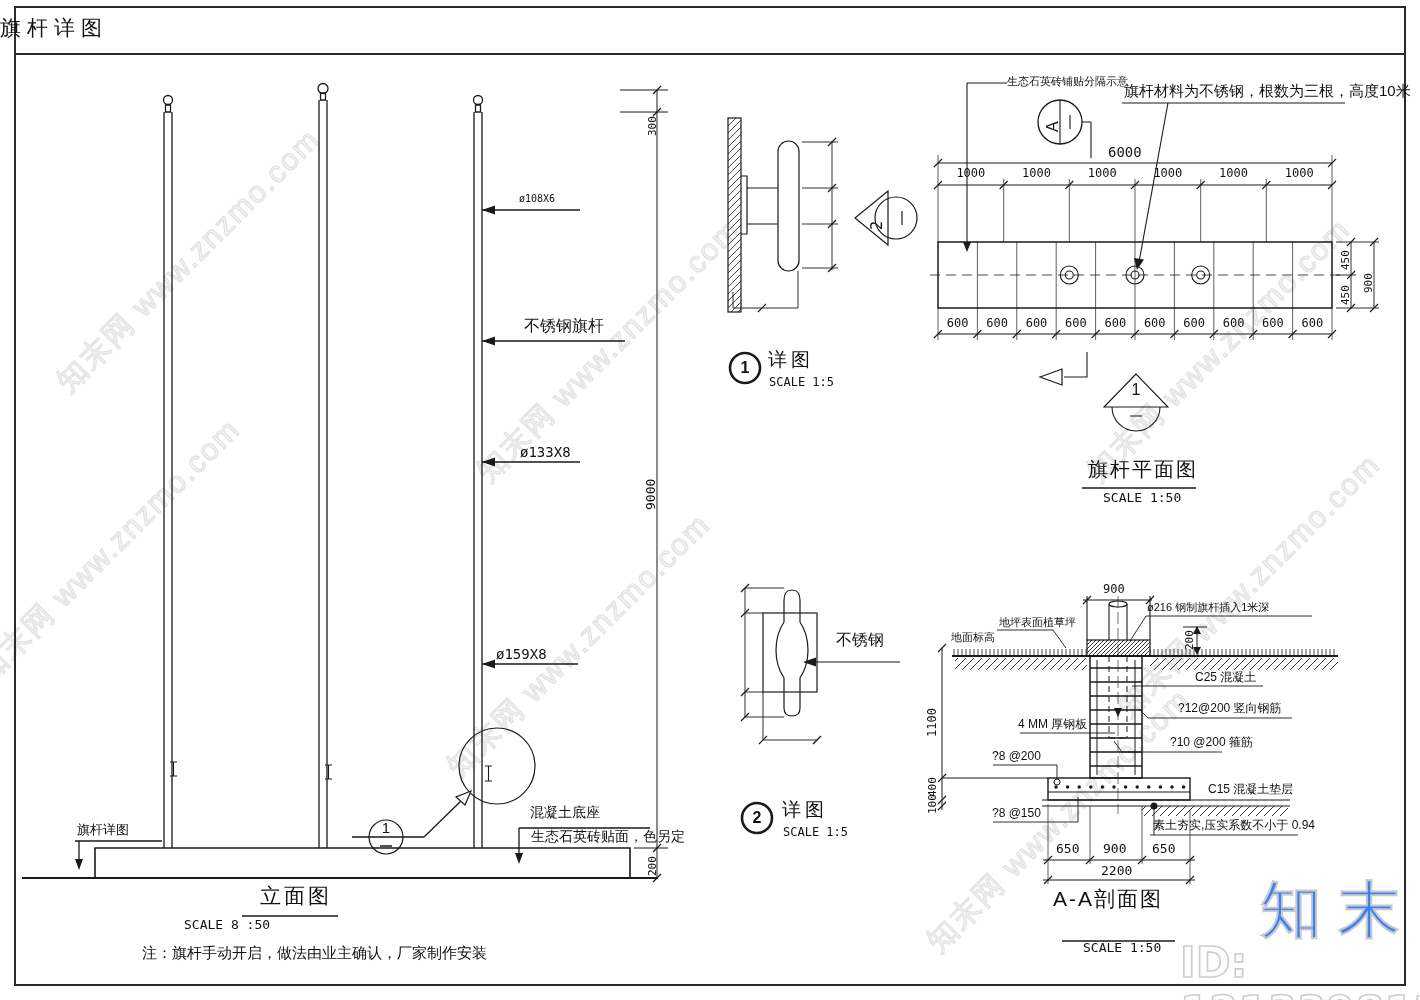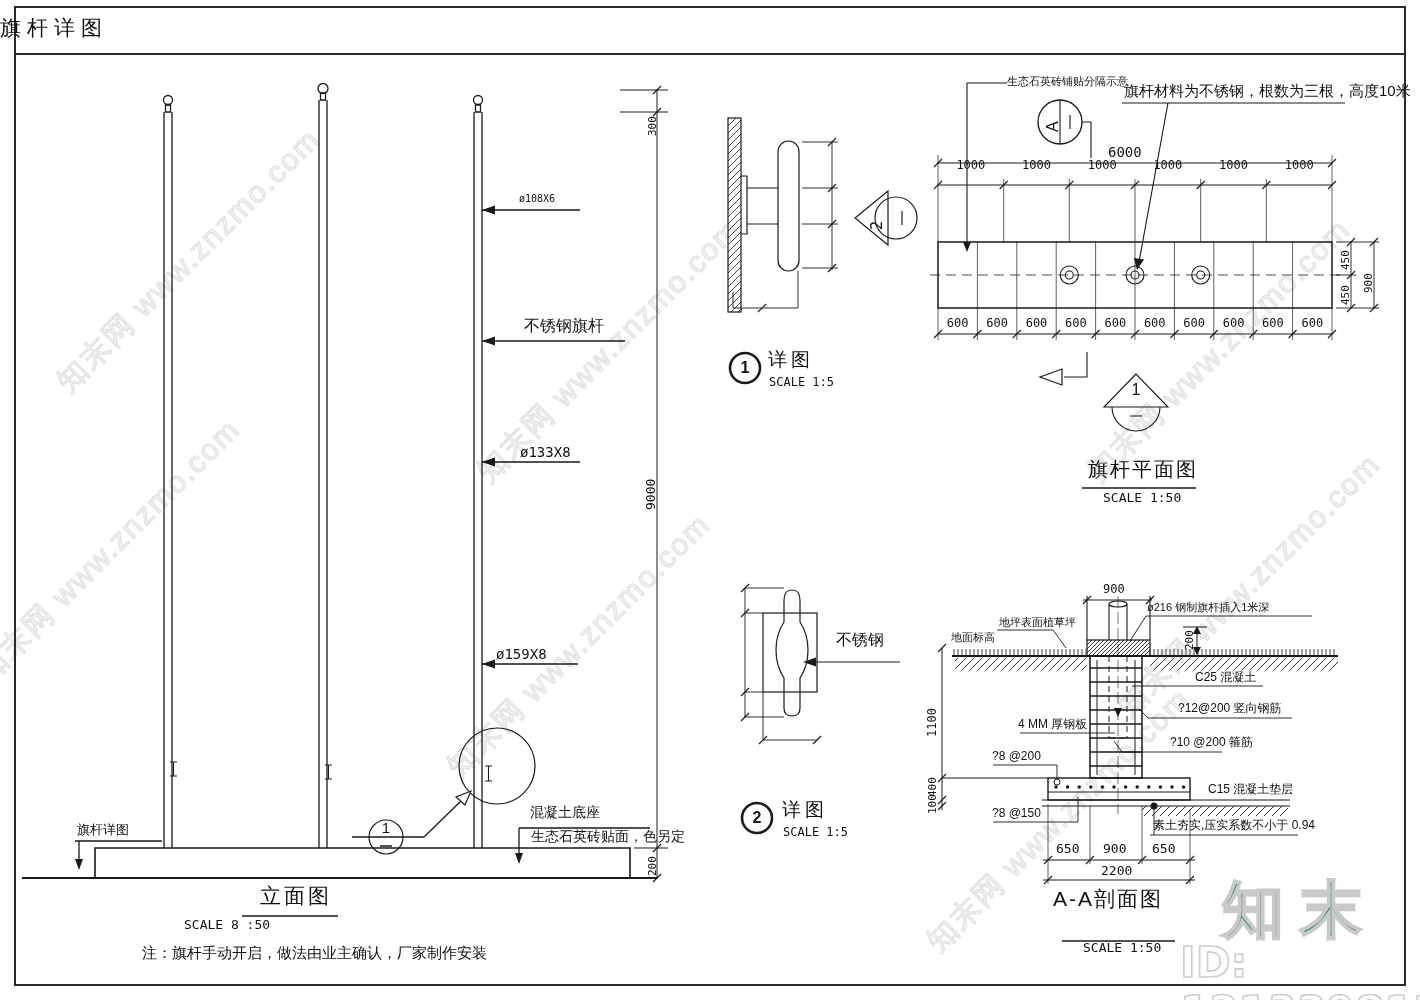--- a/index.html
+++ b/index.html
@@ -10,22 +10,22 @@
   .pagetitle{position:absolute;left:0;right:0;top:16px;text-align:left;font-size:21px;letter-spacing:6px;}
   svg.cad{position:absolute;left:0;top:0;}
   .lbl{position:absolute;white-space:nowrap;line-height:1.1;}
   .mono{font-family:"DejaVu Sans Mono",monospace;}
   .rot{transform-origin:0 0;transform:rotate(-90deg);}
   .ctr{text-align:center;}
   .flexrow{position:absolute;display:flex;}
   .flexrow span{flex:1;text-align:center;}
   .wm{position:absolute;font-size:30px;letter-spacing:2px;white-space:nowrap;
       transform:rotate(-45deg);color:rgba(235,235,235,.55);-webkit-text-stroke:1.2px #e2e2e2;}
-  .brand{position:absolute;font-size:62px;font-weight:bold;letter-spacing:16px;
-         color:#15803d;-webkit-text-stroke:2px #c9c9c9;}
+  .brand{position:absolute;font-size:62px;font-weight:normal;letter-spacing:16px;
+         color:#3b82f6;margin-left:38px;-webkit-text-stroke:2px #c9c9c9;}
   .idtag{position:absolute;font-size:42px;font-weight:bold;
          color:#fdfdfd;-webkit-text-stroke:1.6px #cdcdcd;font-family:"DejaVu Sans",sans-serif;}
 </style>
 </head>
 <body>
 
 <div class="sheet">
 
   <div class="wm" style="left:10px;top:240px">知末网 www.znzmo.com</div>
   <div class="wm" style="left:430px;top:330px">知末网 www.znzmo.com</div>
@@ -198,21 +198,21 @@
 
   <span class="lbl" style="left:836px;top:631px;font-size:16px">不锈钢</span>
   <span class="lbl ctr" style="left:743px;top:809px;width:28px;font-size:16px;font-weight:bold">2</span>
   <span class="lbl" style="left:782px;top:800px;font-size:19px;letter-spacing:4px">详图</span>
   <span class="lbl mono" style="left:783px;top:826px;font-size:12px">SCALE 1:5</span>
 
   <span class="lbl" style="left:1007px;top:75px;font-size:11px">生态石英砖铺贴分隔示意</span>
   <span class="lbl" style="left:1124px;top:83px;font-size:15px">旗杆材料为不锈钢，根数为三根，高度10米</span>
   <span class="lbl rot" style="left:1044px;top:132px;font-size:16px">A</span>
   <span class="lbl mono" style="left:1108px;top:145px;font-size:14px">6000</span>
-  <div class="flexrow" style="left:938px;top:159px;width:394px">
+  <div class="flexrow" style="left:938px;top:167px;width:394px">
     <span class="lbl mono" style="position:static;font-size:12px">1000</span>
     <span class="lbl mono" style="position:static;font-size:12px">1000</span>
     <span class="lbl mono" style="position:static;font-size:12px">1000</span>
     <span class="lbl mono" style="position:static;font-size:12px">1000</span>
     <span class="lbl mono" style="position:static;font-size:12px">1000</span>
     <span class="lbl mono" style="position:static;font-size:12px">1000</span>
   </div>
   <div class="flexrow" style="left:938px;top:317px;width:394px">
     <span class="lbl mono" style="position:static;font-size:12px">600</span>
     <span class="lbl mono" style="position:static;font-size:12px">600</span>

